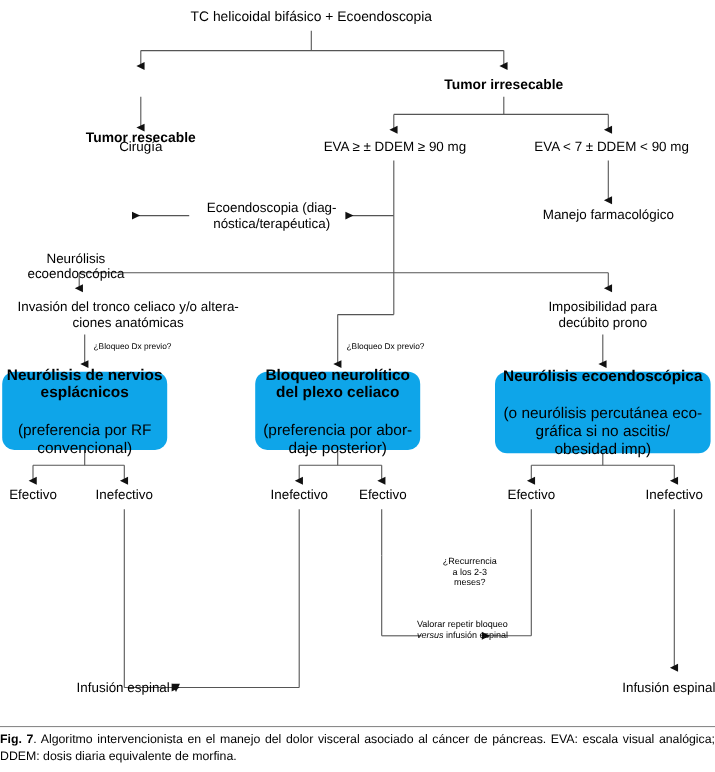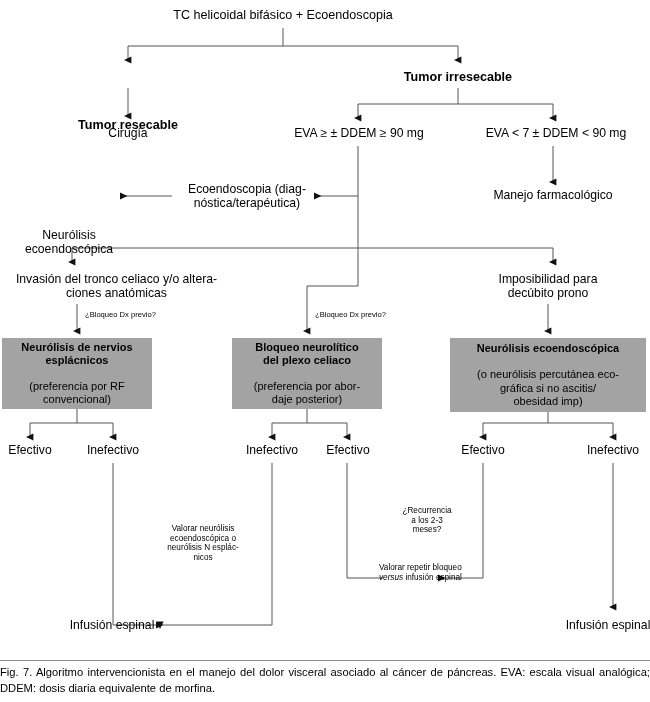--- a/index.html
+++ b/index.html
@@ -24,39 +24,40 @@
     line-height:1.18;
     white-space:pre-line;
   }
   .t13{font-size:12.6px;text-align:center;}
   .t12{font-size:12.2px;}
   .t8{font-size:8.2px;}
   .t75{font-size:7.6px;}
   .bold{font-weight:bold;}
   .gbox{
     position:absolute;
-    background:#a3a3a3;
+    background:#0ea5e9;
     text-align:center;
     line-height:1.2;
     white-space:pre-line;
-    font-size:11px;
+    font-size:14px;
     display:flex;
     align-items:center;
     justify-content:center;
+    border-radius:11px;
   }
   .gbox .inner{width:100%;}
   .gbox .hd{font-weight:bold;}
   .caption{
     position:absolute;
     left:0;top:664px;width:650px;
     font-size:11.2px;
     line-height:1.45;
     text-align:justify;
   }
-  .caption .lead{font-weight:normal;}
+  .caption .lead{font-weight:bold;}
   .rule{
     position:absolute;left:0;top:660px;width:650px;height:1px;
     background:#8a8a8a;
   }
   em.it{font-style:italic;}
 </style>
 </head>
 <body>
 
 <div id="chart">
@@ -197,24 +198,20 @@
 
   <div class="node t12" style="left:-10px;top:443px;width:80px;">Efectivo</div>
   <div class="node t12" style="left:69px;top:443px;width:88px;">Inefectivo</div>
 
   <div class="node t12" style="left:228px;top:443px;width:88px;">Inefectivo</div>
   <div class="node t12" style="left:310px;top:443px;width:76px;">Efectivo</div>
 
   <div class="node t12" style="left:445px;top:443px;width:76px;">Efectivo</div>
   <div class="node t12" style="left:569px;top:443px;width:88px;">Inefectivo</div>
 
-  <div class="node t8" style="left:145px;top:524px;width:116px;">Valorar neurólisis
-ecoendoscópica o
-neurólisis N esplác-
-nicos</div>
 
   <div class="node t8" style="left:381px;top:506px;width:92px;">¿Recurrencia
 a los 2-3
 meses?</div>
 
   <div class="node t8" style="left:379px;top:563px;width:96px;text-align:left;white-space:normal;">
     <span>Valorar repetir
 bloqueo </span><em class="it">versus</em><span>
 infusión espinal</span>
   </div>

